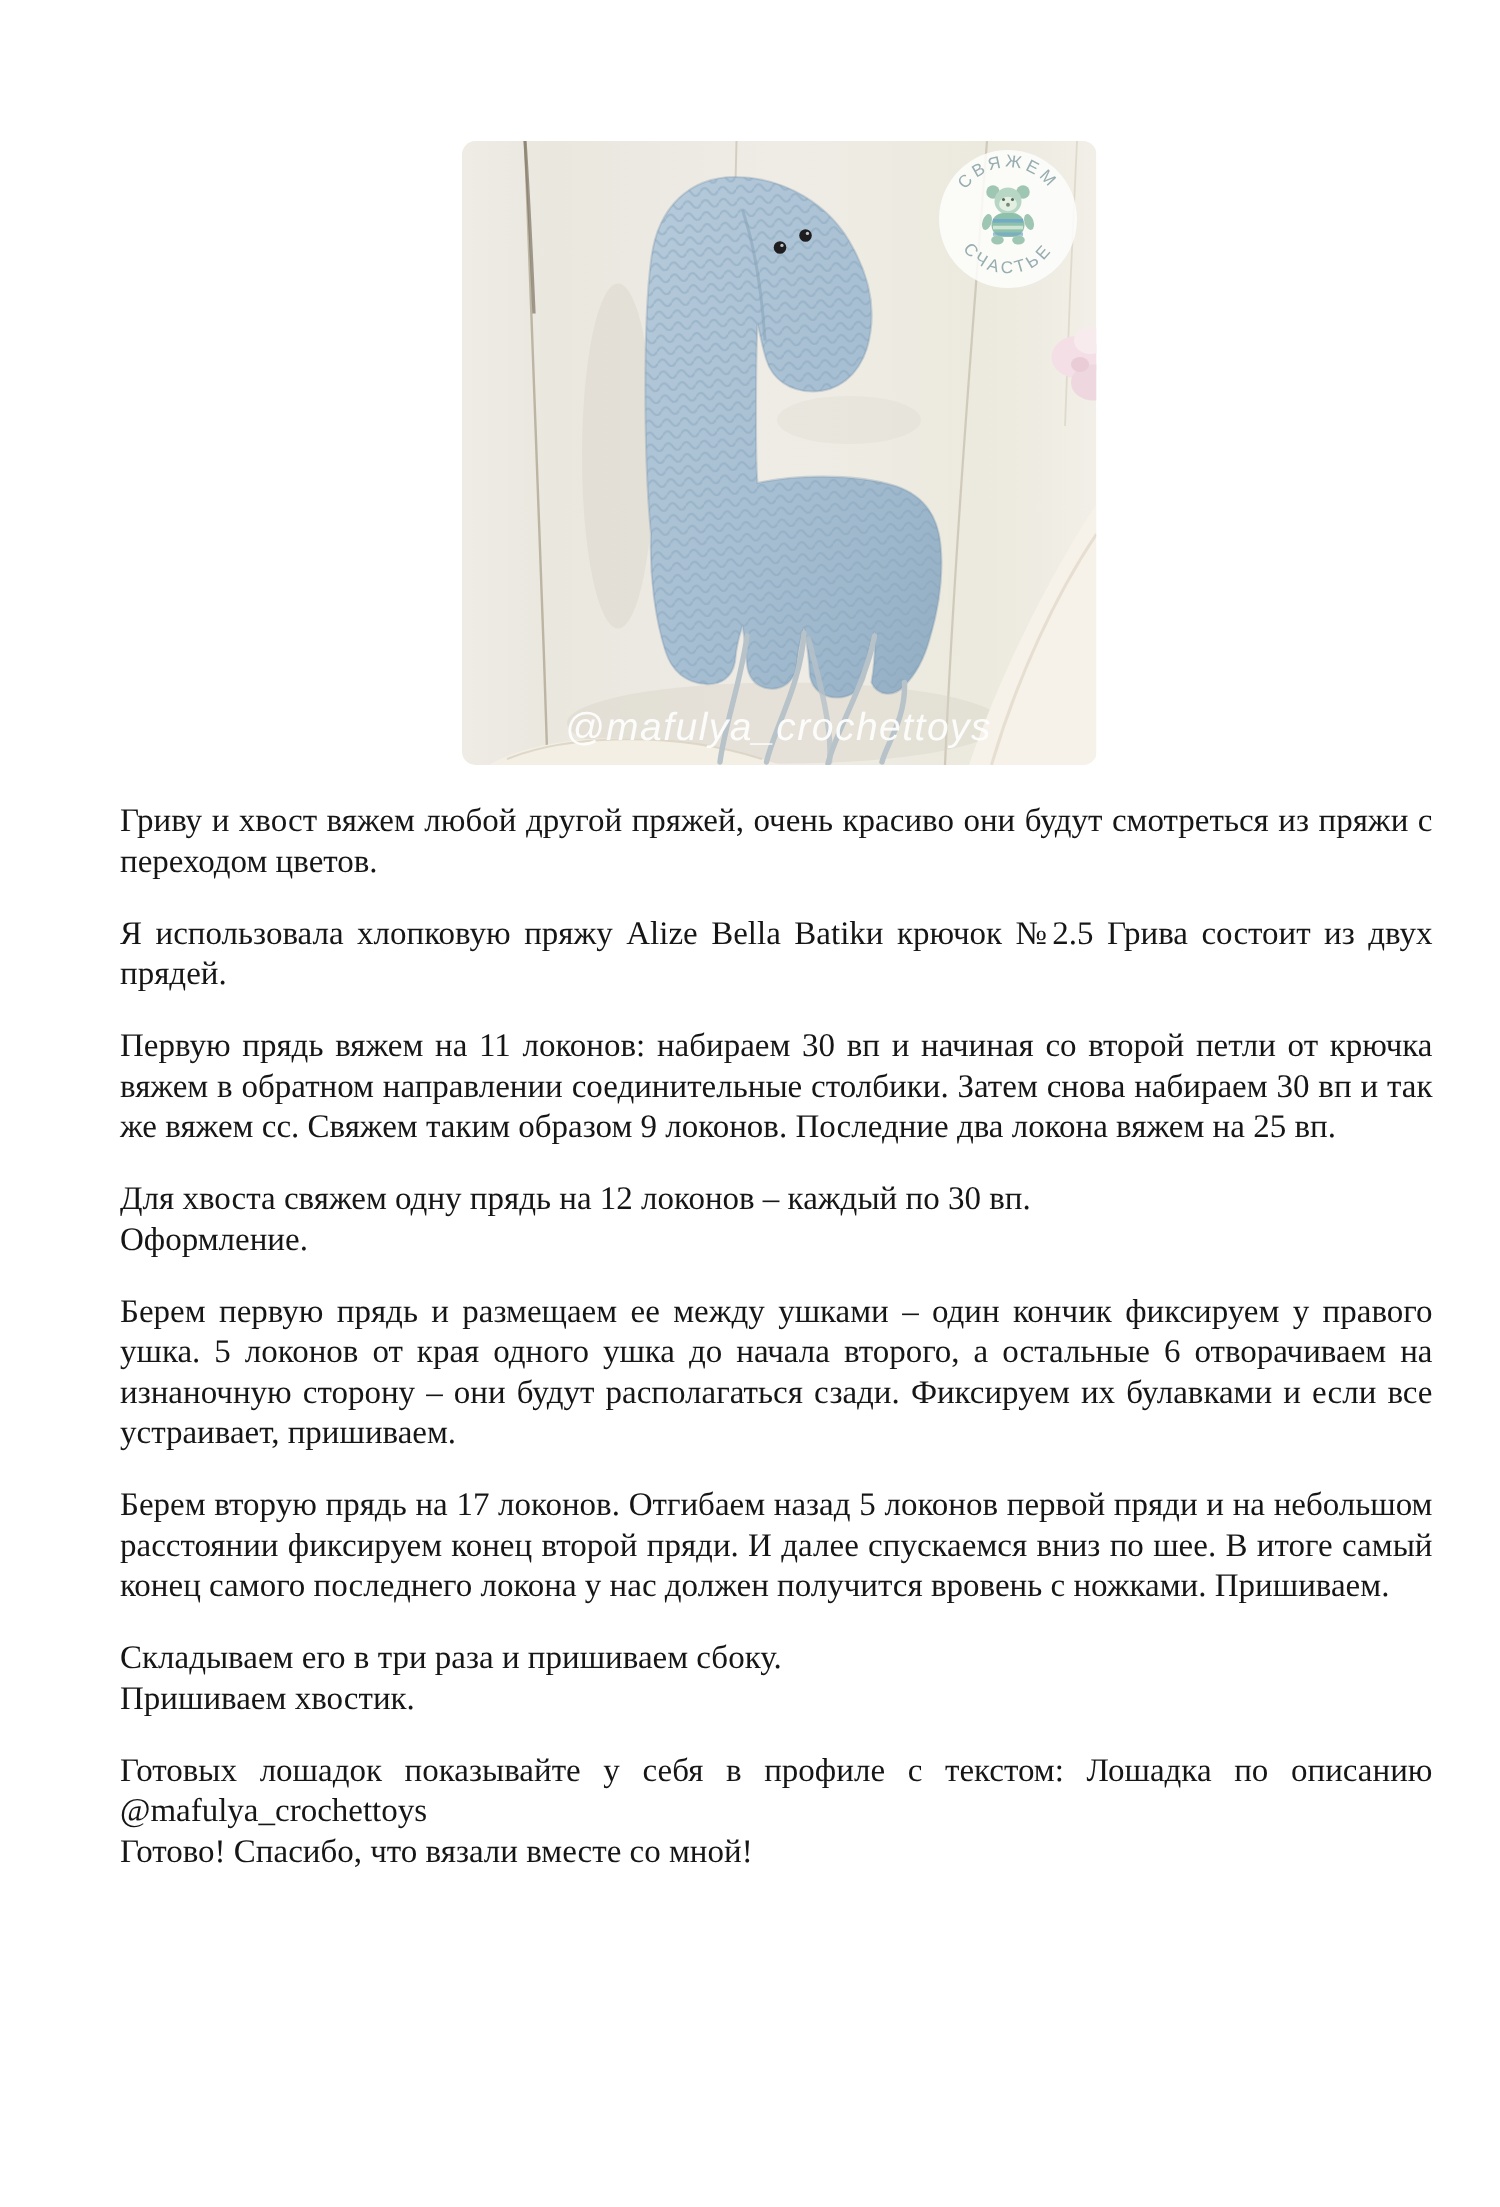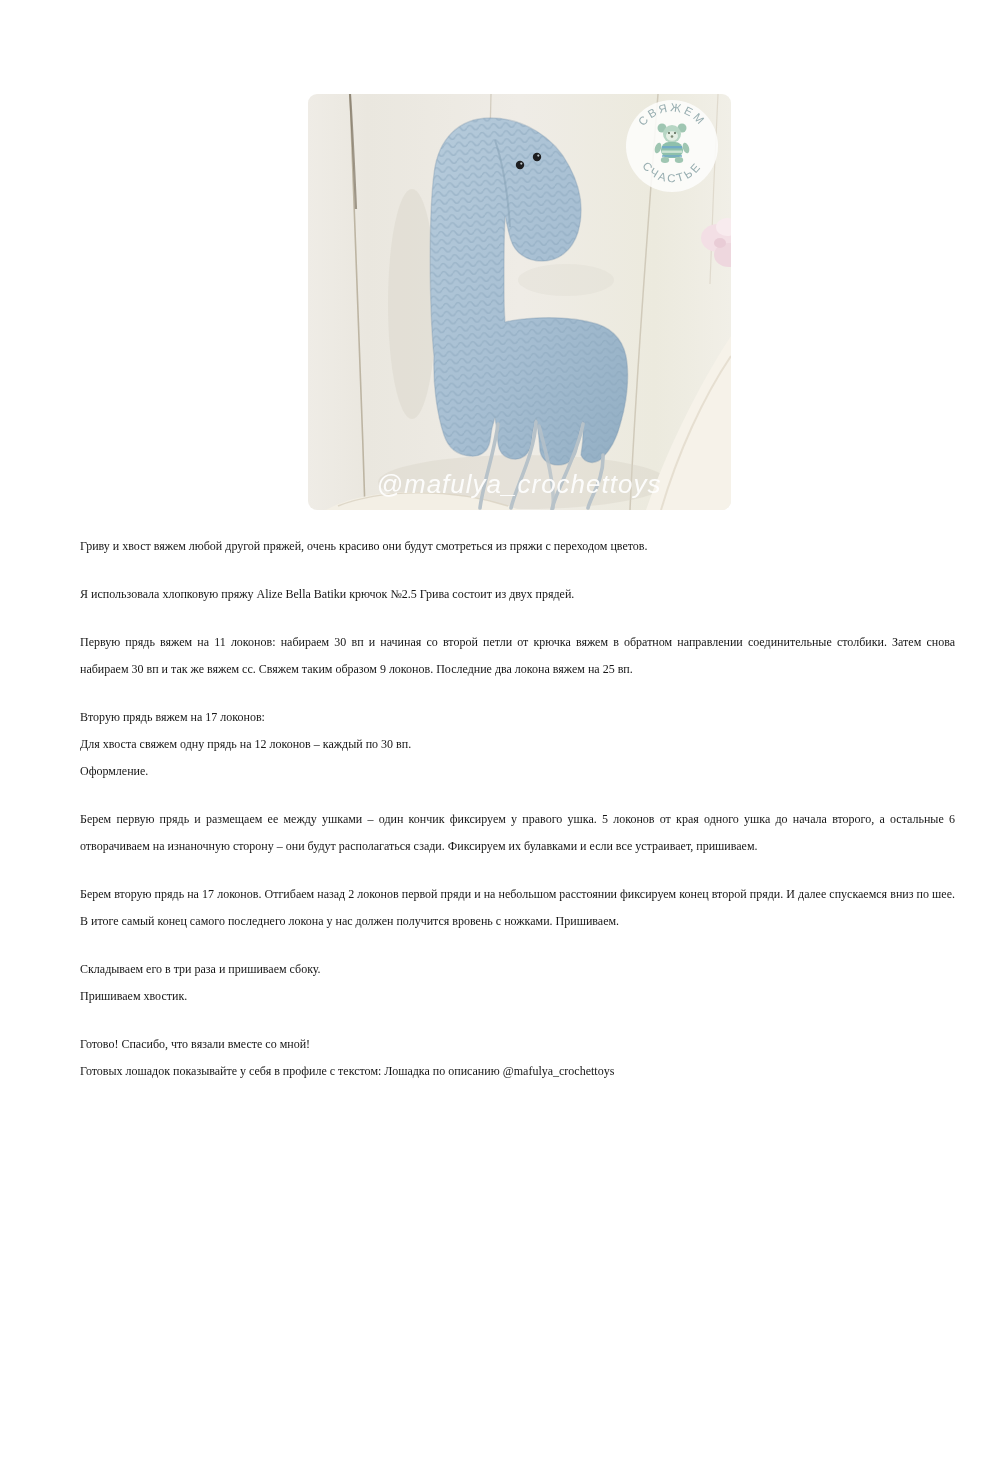--- a/index.html
+++ b/index.html
@@ -2,21 +2,21 @@
 <html><head>
 <meta charset="utf-8">
 <style>
   html,body{margin:0;padding:0;background:#ffffff;}
   .page{position:relative;width:1000px;height:1471px;background:#ffffff;overflow:hidden;
         font-family:"Liberation Serif", serif;}
   figure.photo{position:absolute;left:308px;top:94px;width:423px;height:416px;margin:0;
         border-radius:9px;overflow:hidden;}
   figure.photo svg{display:block;}
   .textblock{position:absolute;left:80px;top:533px;width:875px;
-        font-size:12px;line-height:27px;color:#161616;text-align:justify;}
+        font-size:22px;line-height:27px;color:#161616;text-align:justify;}
   .para{margin:0 0 21px 0;}
   .seg{text-align:justify;}
 </style>
 </head>
 <body>
 
 <div class="page">
 
   <figure class="photo">
     <svg width="423" height="416" viewBox="0 0 423 416" xmlns="http://www.w3.org/2000/svg">
@@ -174,33 +174,32 @@
       <div class="para">
         <div class="seg">Гриву и хвост вяжем любой другой пряжей, очень красиво они будут смотреться из пряжи с переходом цветов.</div>
       </div>
       <div class="para">
         <div class="seg">Я использовала хлопковую пряжу Alize Bella Batikи крючок №2.5 Грива состоит из двух прядей.</div>
       </div>
       <div class="para">
         <div class="seg">Первую прядь вяжем на 11 локонов: набираем 30 вп и начиная со второй петли от крючка вяжем в обратном направлении соединительные столбики. Затем снова набираем 30 вп и так же вяжем сс. Свяжем таким образом 9 локонов. Последние два локона вяжем на 25 вп.</div>
       </div>
       <div class="para">
-        <div class="seg">Вторую прядь вяжем на 17 локонов:</div>
         <div class="seg">Для хвоста свяжем одну прядь на 12 локонов – каждый по 30 вп.</div>
         <div class="seg">Оформление.</div>
       </div>
       <div class="para">
         <div class="seg">Берем первую прядь и размещаем ее между ушками – один кончик фиксируем у правого ушка. 5 локонов от края одного ушка до начала второго, а остальные 6 отворачиваем на изнаночную сторону – они будут располагаться сзади. Фиксируем их булавками и если все устраивает, пришиваем.</div>
       </div>
       <div class="para">
-        <div class="seg">Берем вторую прядь на 17 локонов. Отгибаем назад 2 локонов первой пряди и на небольшом расстоянии фиксируем конец второй пряди. И далее спускаемся вниз по шее. В итоге самый конец самого последнего локона у нас должен получится вровень с ножками. Пришиваем.</div>
+        <div class="seg">Берем вторую прядь на 17 локонов. Отгибаем назад 5 локонов первой пряди и на небольшом расстоянии фиксируем конец второй пряди. И далее спускаемся вниз по шее. В итоге самый конец самого последнего локона у нас должен получится вровень с ножками. Пришиваем.</div>
       </div>
       <div class="para">
         <div class="seg">Складываем его в три раза и пришиваем сбоку.</div>
         <div class="seg">Пришиваем хвостик.</div>
       </div>
       <div class="para">
+        <div class="seg">Готовых лошадок показывайте у себя в профиле с текстом: Лошадка по описанию @mafulya_crochettoys</div>
         <div class="seg">Готово! Спасибо, что вязали вместе со мной!</div>
-        <div class="seg">Готовых лошадок показывайте у себя в профиле с текстом: Лошадка по описанию @mafulya_crochettoys</div>
       </div>
     </main>
 
 </div>
 
 </body></html>

